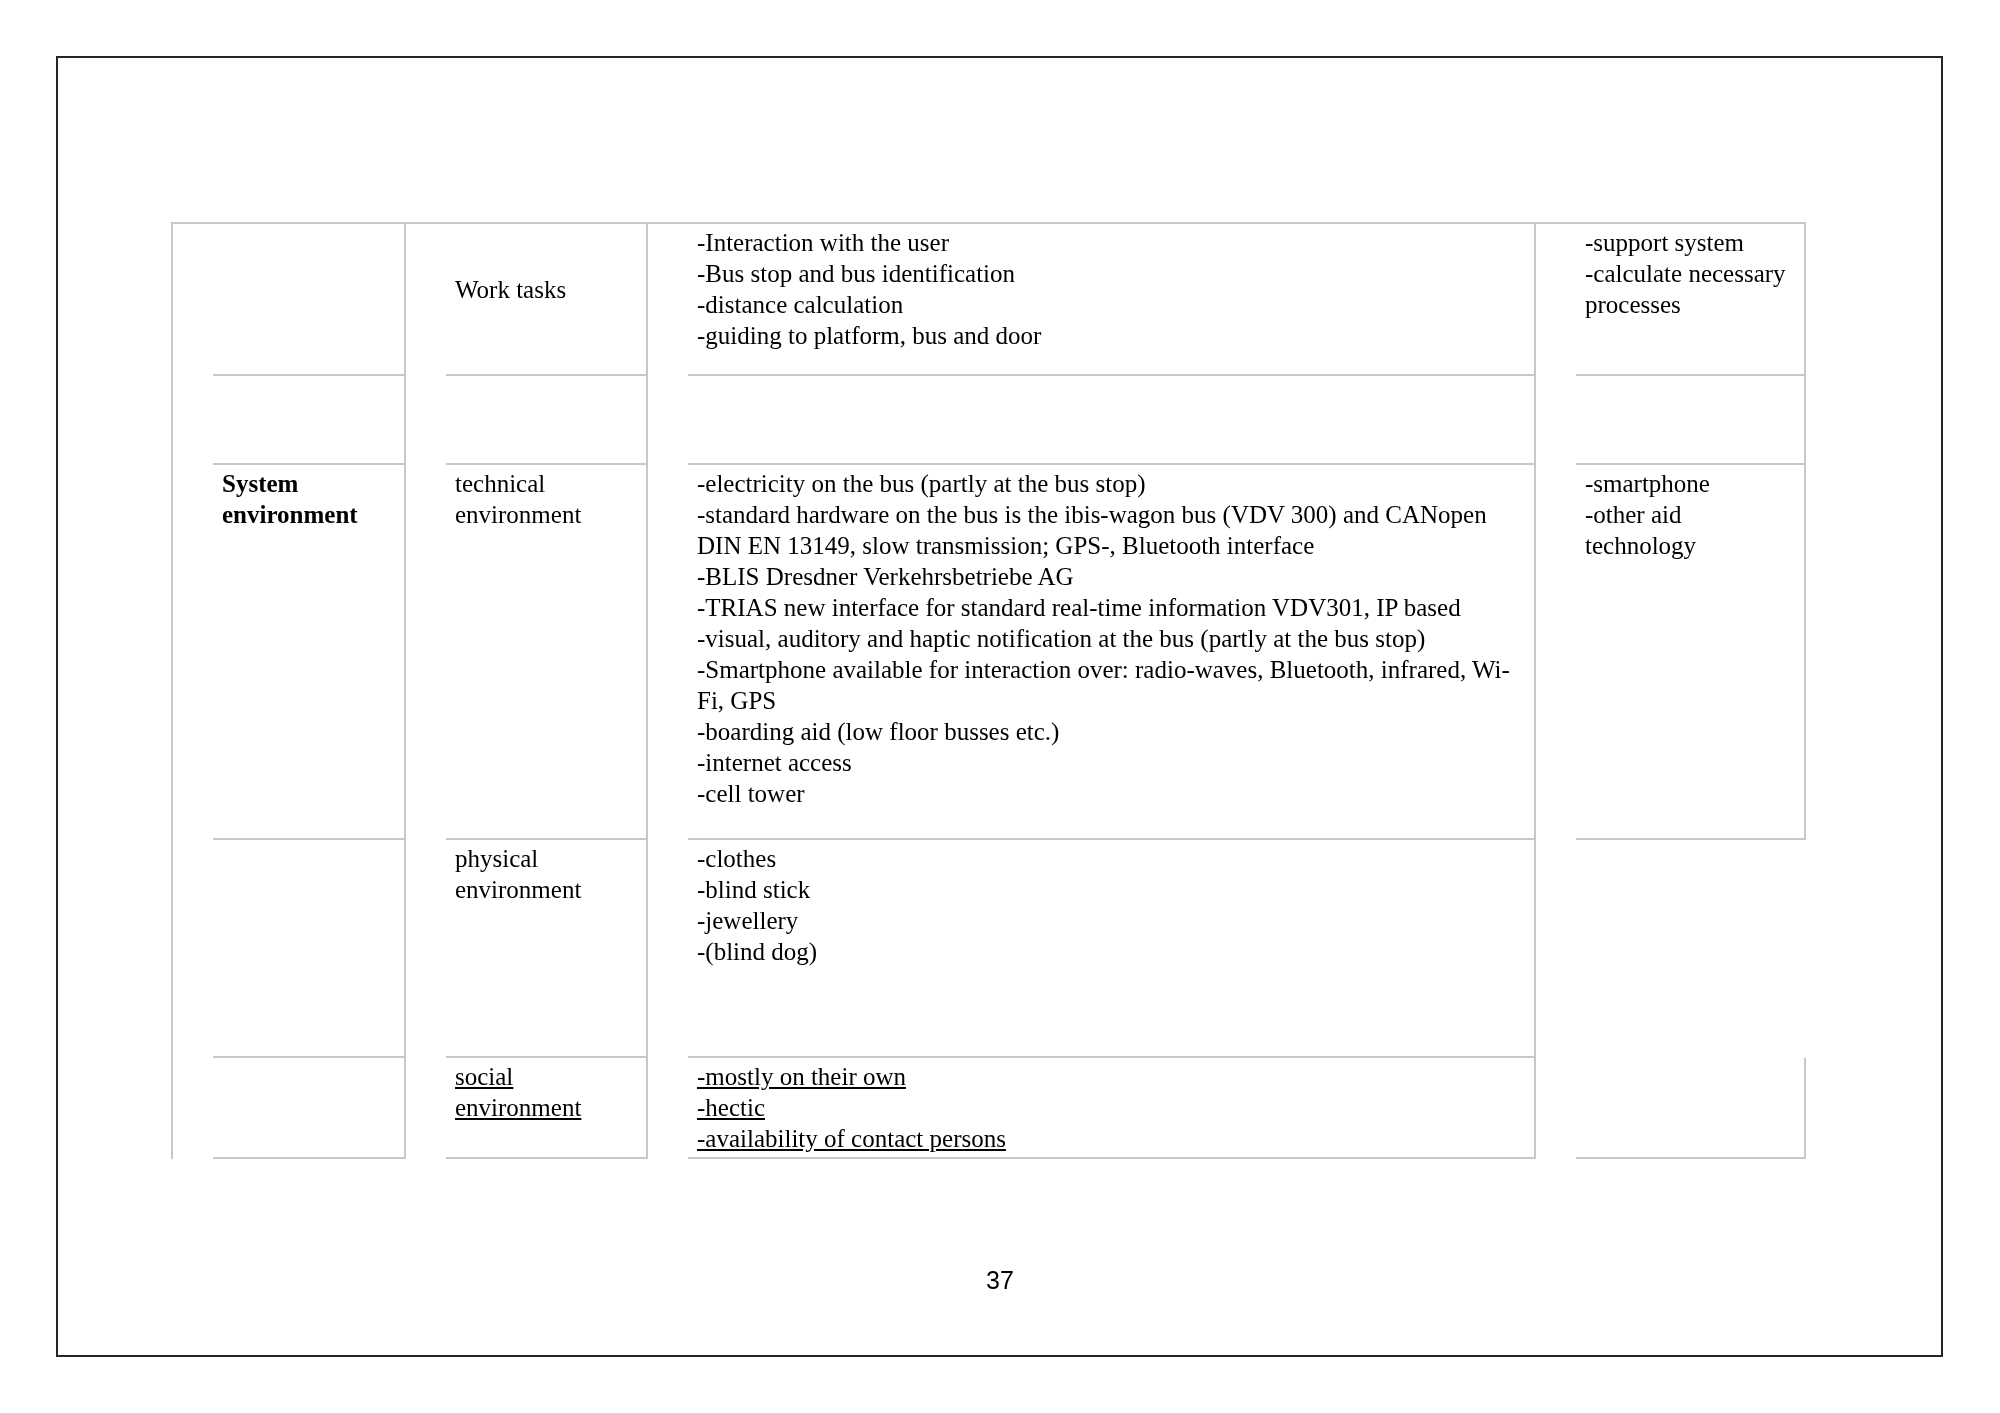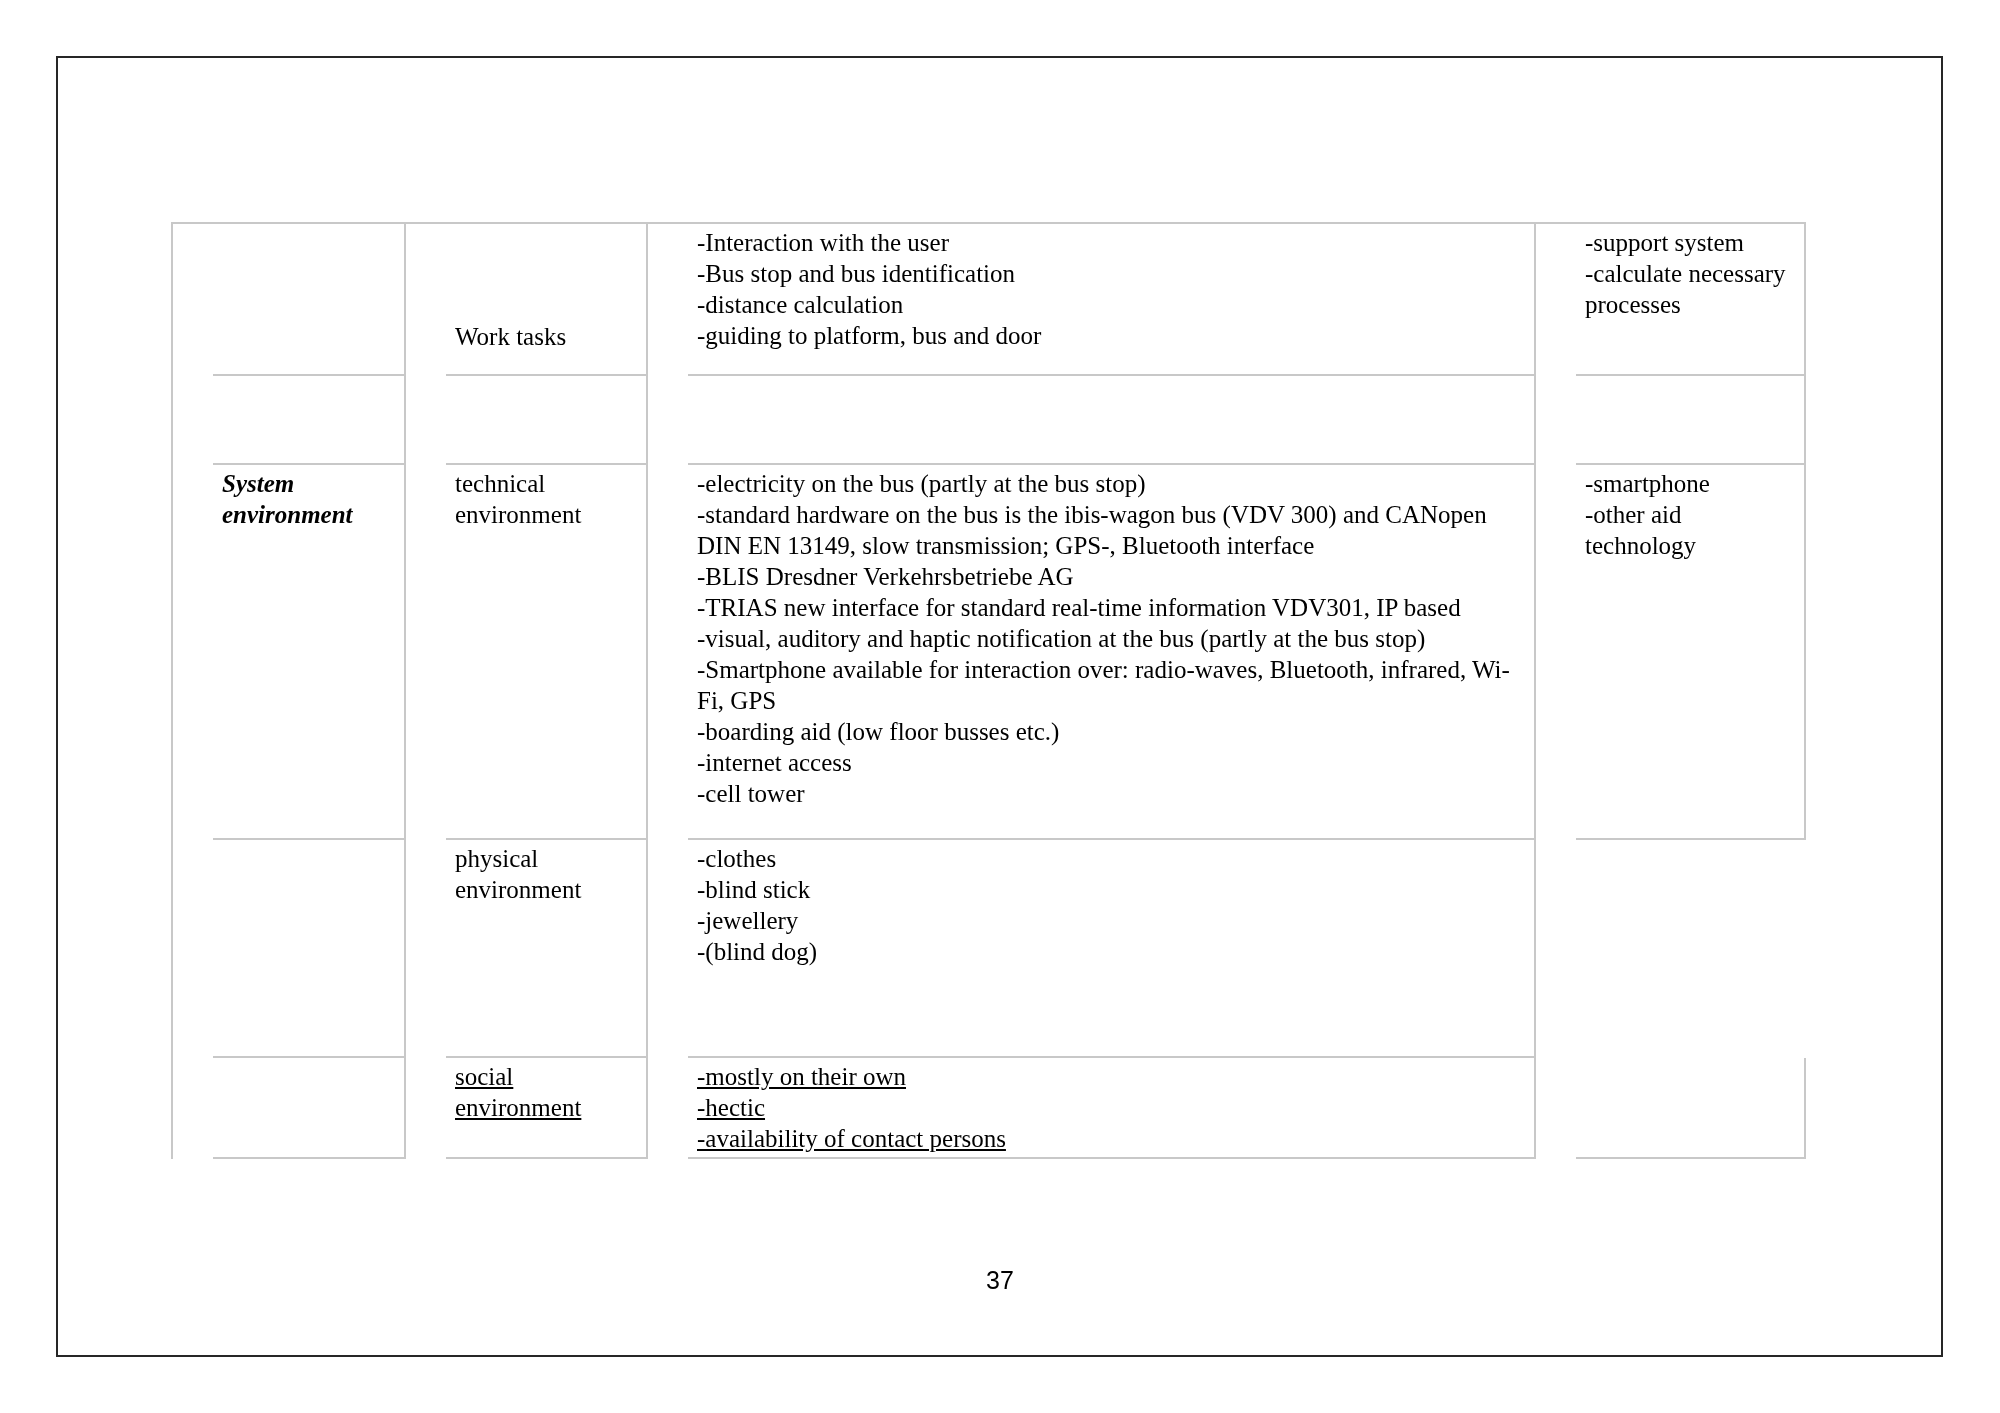--- a/index.html
+++ b/index.html
@@ -47,25 +47,25 @@
   .cell {
     border-right: 2px solid #c8c8c8;
     border-bottom: 2px solid #c8c8c8;
     box-sizing: border-box;
     padding: 3px 9px 3px 9px;
     font-size: 25px;
     line-height: 31px;
     overflow: hidden;
     margin-left: 40px;
   }
-  .cell.header { font-weight: bold; font-style: italic; }
+  .cell.header { font-weight: bold; }
   .cell.valign-bottom {
     display: flex;
     flex-direction: column;
-    justify-content: flex-end;
+    justify-content: center;
     padding-bottom: 22px;
   }
   .item { white-space: normal; }
   .page-number {
     position: absolute;
     top: 1266px;
     left: 0;
     width: 2000px;
     text-align: center;
     font-family: "Liberation Sans", "DejaVu Sans", sans-serif;

